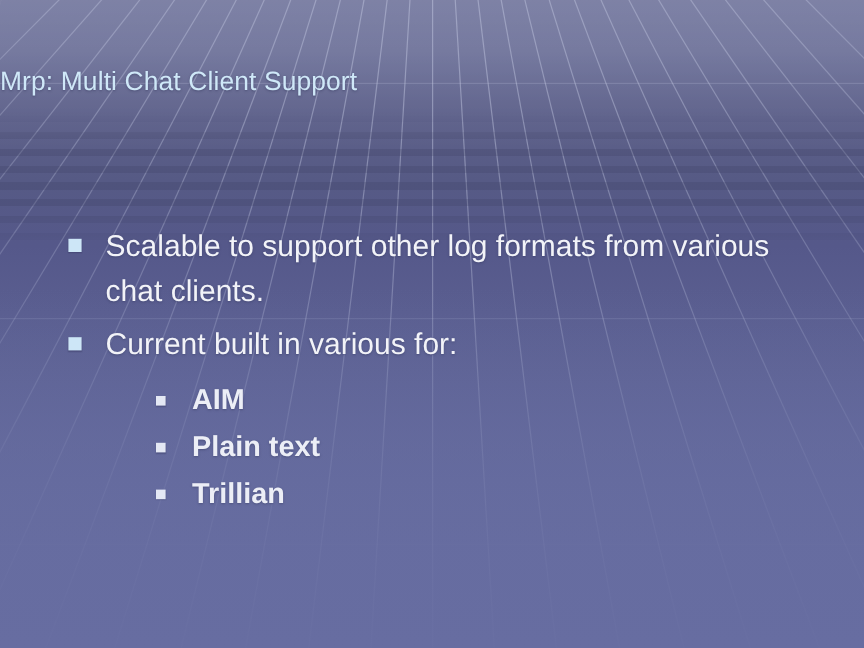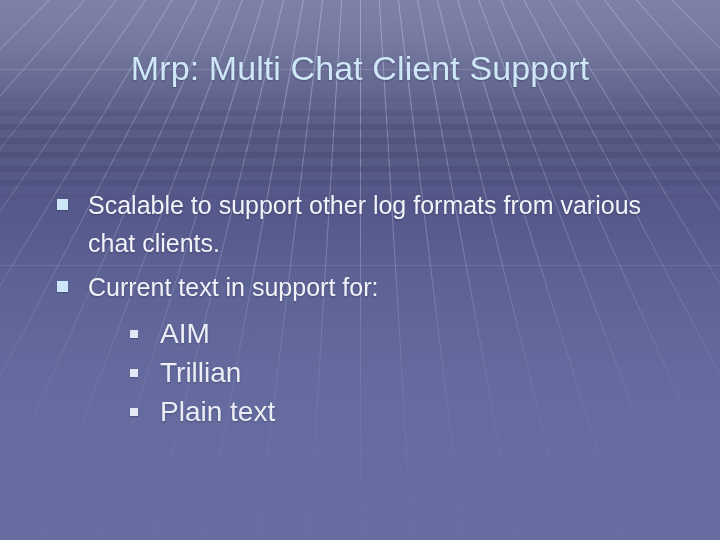--- a/index.html
+++ b/index.html
@@ -137,23 +137,22 @@
   .content {
     position: absolute;
     inset: 0;
   }
 
   .slide-title {
     position: absolute;
     left: 0;
     right: 0;
     top: 48px;
-    text-align: center;
     color: #cfe8f8;
-    font-size: 34px;
+    font-size: 22px;
     line-height: 40px;
     letter-spacing: 0.1px;
     white-space: nowrap;
     text-shadow: 0 1px 2px rgba(40,44,80,0.45);
   }
 
   .body-list {
     position: absolute;
     left: 54px;
     top: 186px;
@@ -184,23 +183,24 @@
 
   .sub-list {
     margin-top: 8px;
     margin-left: 0;
   }
 
   .bullet-l2 {
     position: relative;
     padding-left: 72px;
     color: #eceef6;
-    font-size: 28px;
+    font-size: 24px;
     line-height: 39px;
     text-shadow: 0 1px 2px rgba(40,44,80,0.40);
+    font-weight: bold;
   }
   .bullet-l2 .mark {
     position: absolute;
     left: 42px;
     top: 16px;
     width: 8px;
     height: 8px;
     background: #e4e8f4;
     box-shadow: 0 1px 1px rgba(40,44,80,0.35);
   }
@@ -258,37 +258,37 @@
 
     <div class="body-list">
 
       <div class="bullet-l1">
         <span class="mark"></span>
         <span class="txt">Scalable to support other log formats from various chat clients.</span>
       </div>
 
       <div class="bullet-l1">
         <span class="mark"></span>
-        <span class="txt">Current text in support for:</span>
+        <span class="txt">Current built in various for:</span>
 
         <div class="sub-list">
 
           <div class="bullet-l2">
             <span class="mark"></span>
             <span class="txt">AIM</span>
           </div>
 
           <div class="bullet-l2">
             <span class="mark"></span>
-            <span class="txt">Trillian</span>
+            <span class="txt">Plain text</span>
           </div>
 
           <div class="bullet-l2">
             <span class="mark"></span>
-            <span class="txt">Plain text</span>
+            <span class="txt">Trillian</span>
           </div>
 
         </div>
       </div>
 
     </div>
   </div>
 </div>
 
 </body></html>

